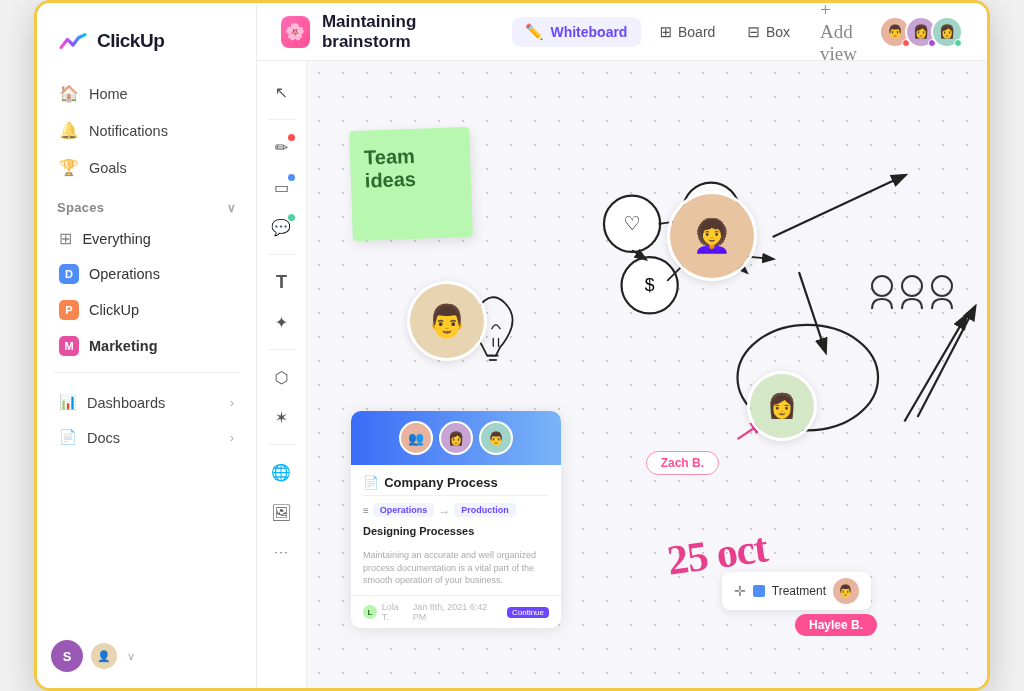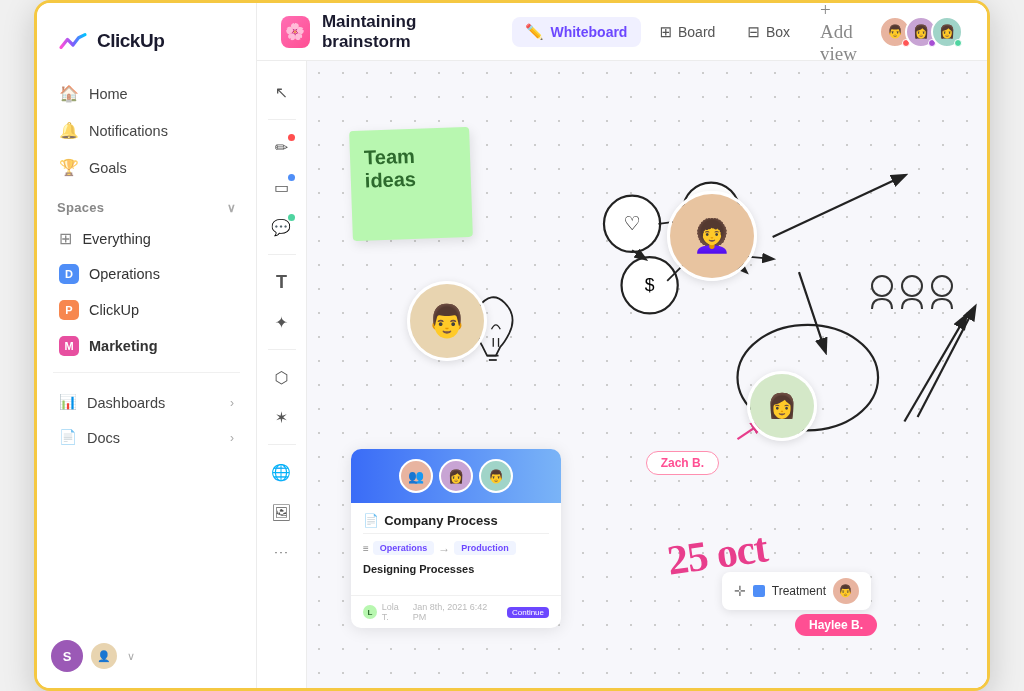--- a/index.html
+++ b/index.html
@@ -720,20 +720,21 @@
               <span>📄</span>
               <span>Company Process</span>
             </div>
             <div class="doc-card-flow">
               <span>≡</span>
               <span class="flow-tag">Operations</span>
               <span class="flow-arrow">→</span>
               <span class="flow-tag">Production</span>
             </div>
             <div class="doc-section-title">Designing Processes</div>
+            <div class="doc-section-desc">Maintaining an accurate and well organized process documentation is a vital part of the smooth operation of your business.</div>
           </div>
           <div class="doc-card-footer">
             <div class="doc-footer-avatar">L</div>
             <span>Lola T.</span>
             <span>Jan 8th, 2021  6:42 PM</span>
             <span class="doc-footer-badge">Continue</span>
           </div>
         </div>
 
         <div class="date-text">25 oct</div>

